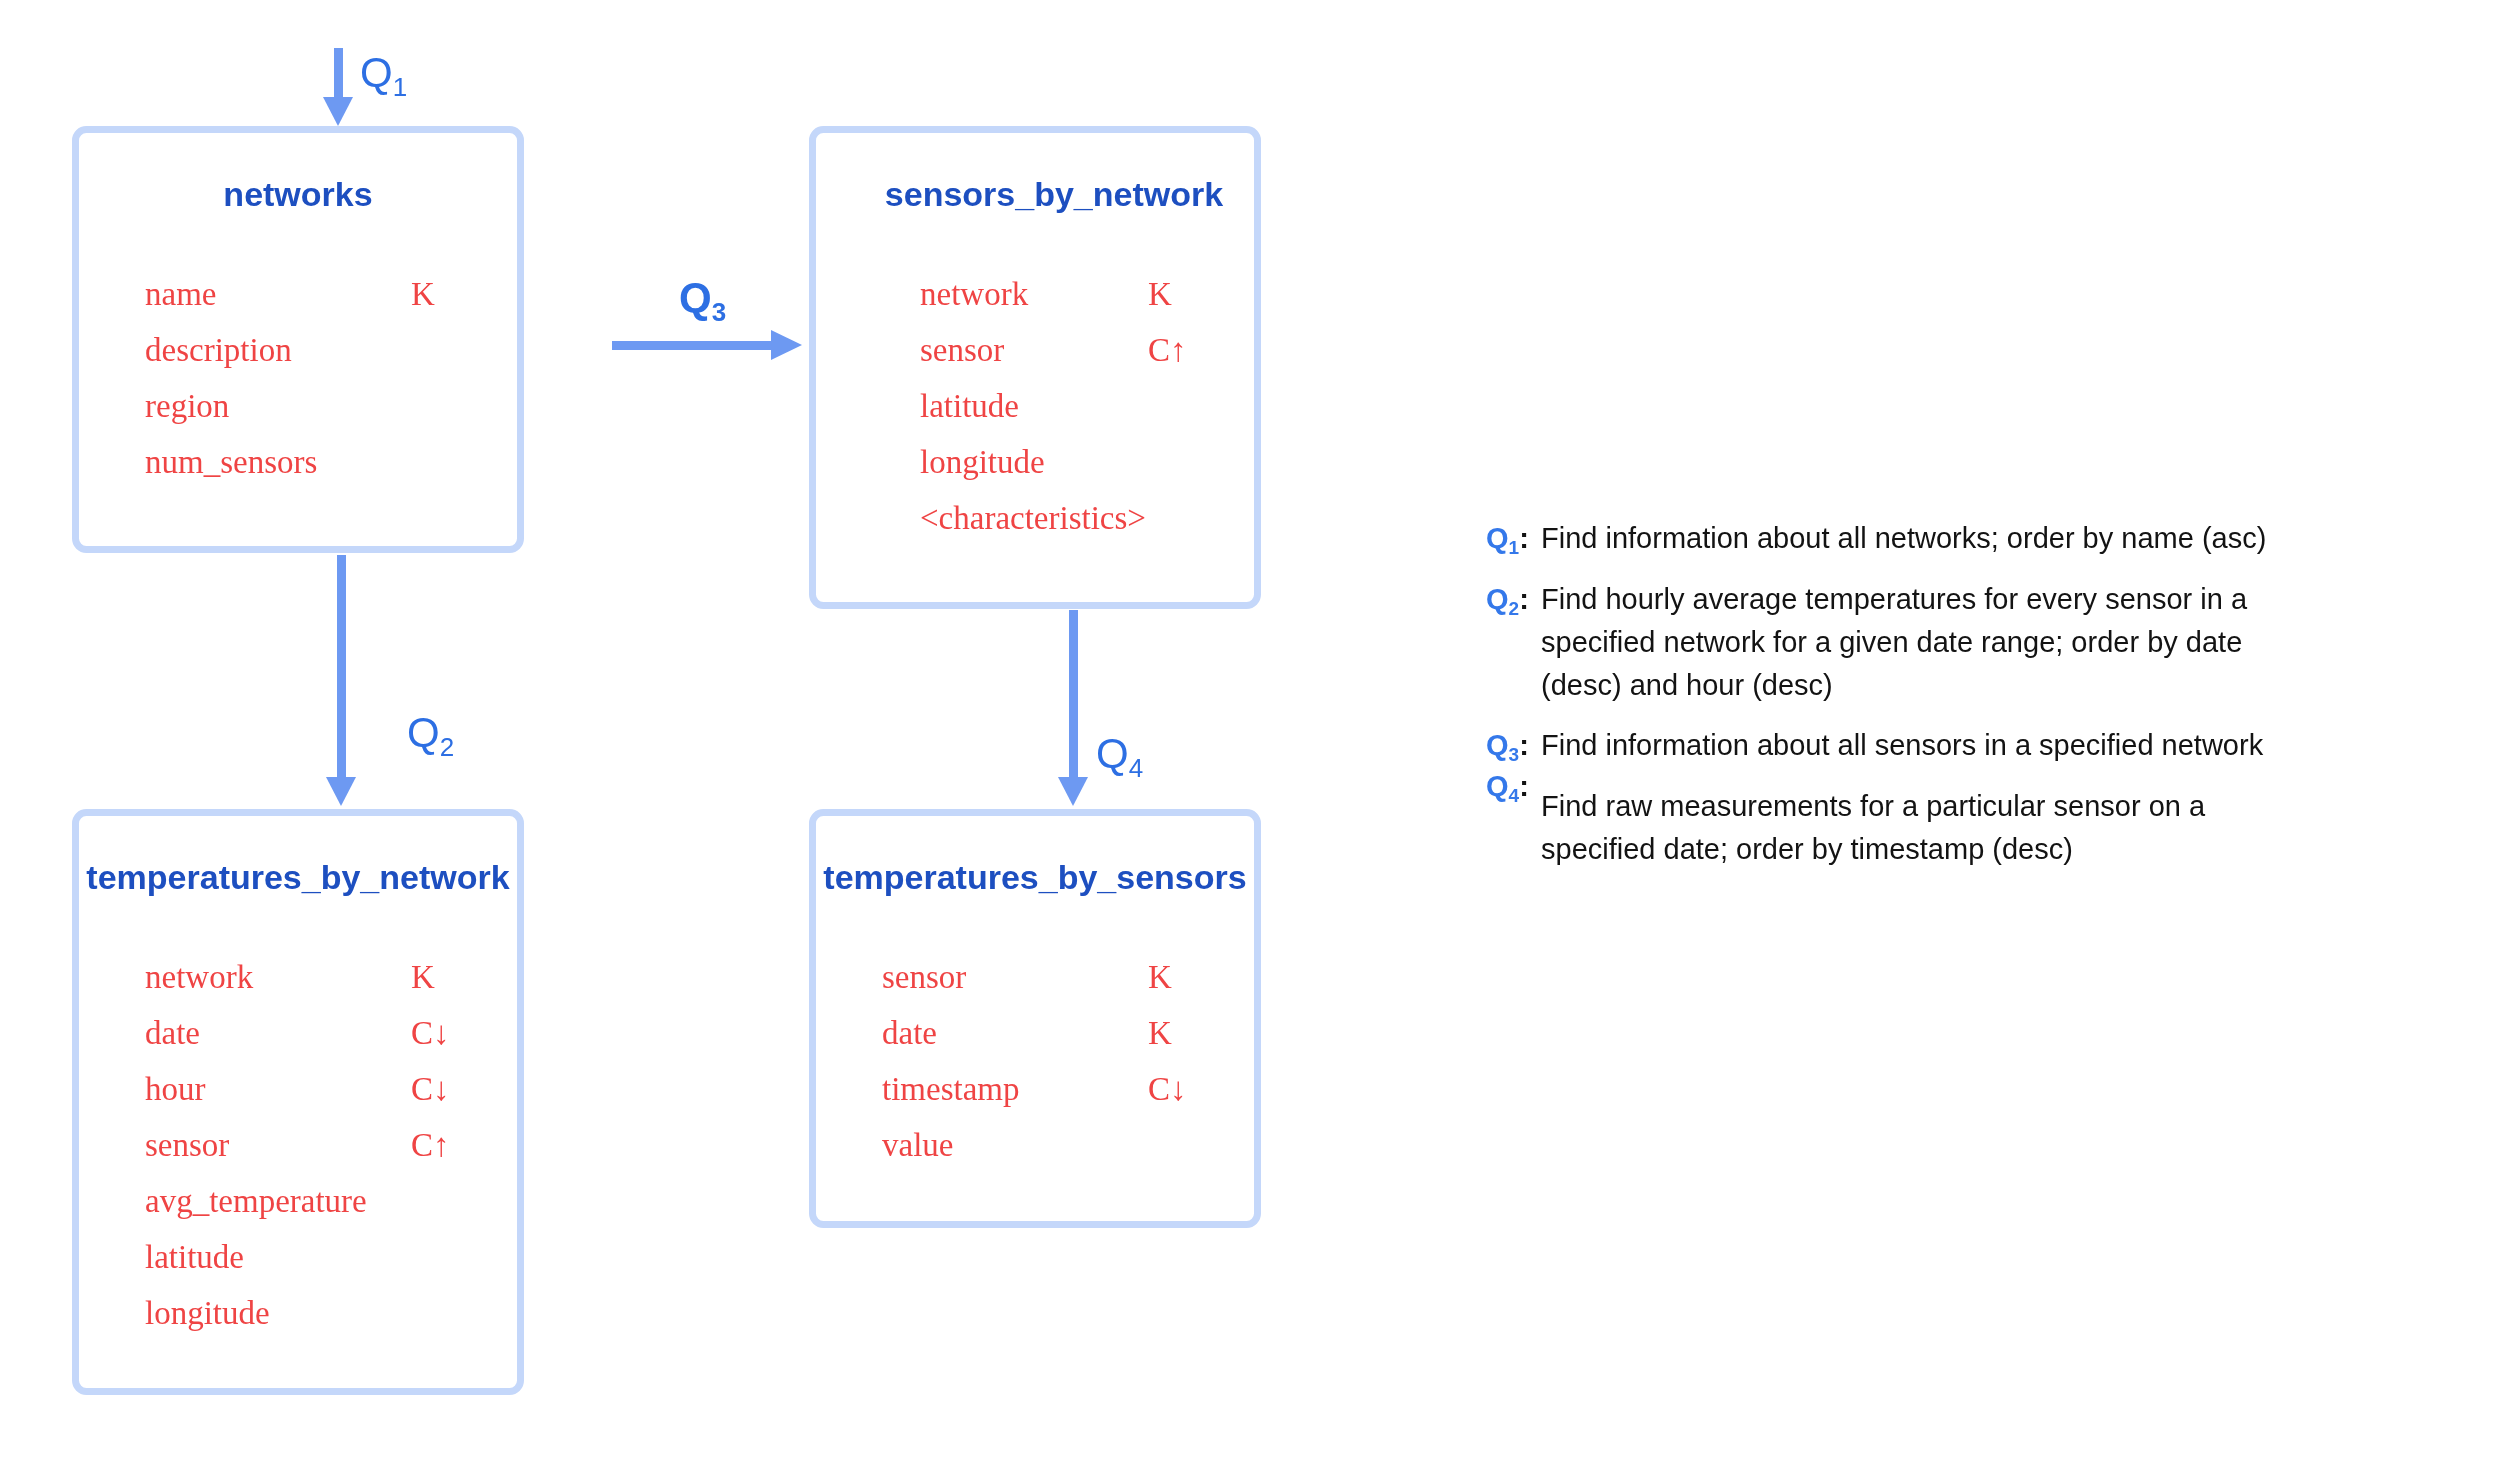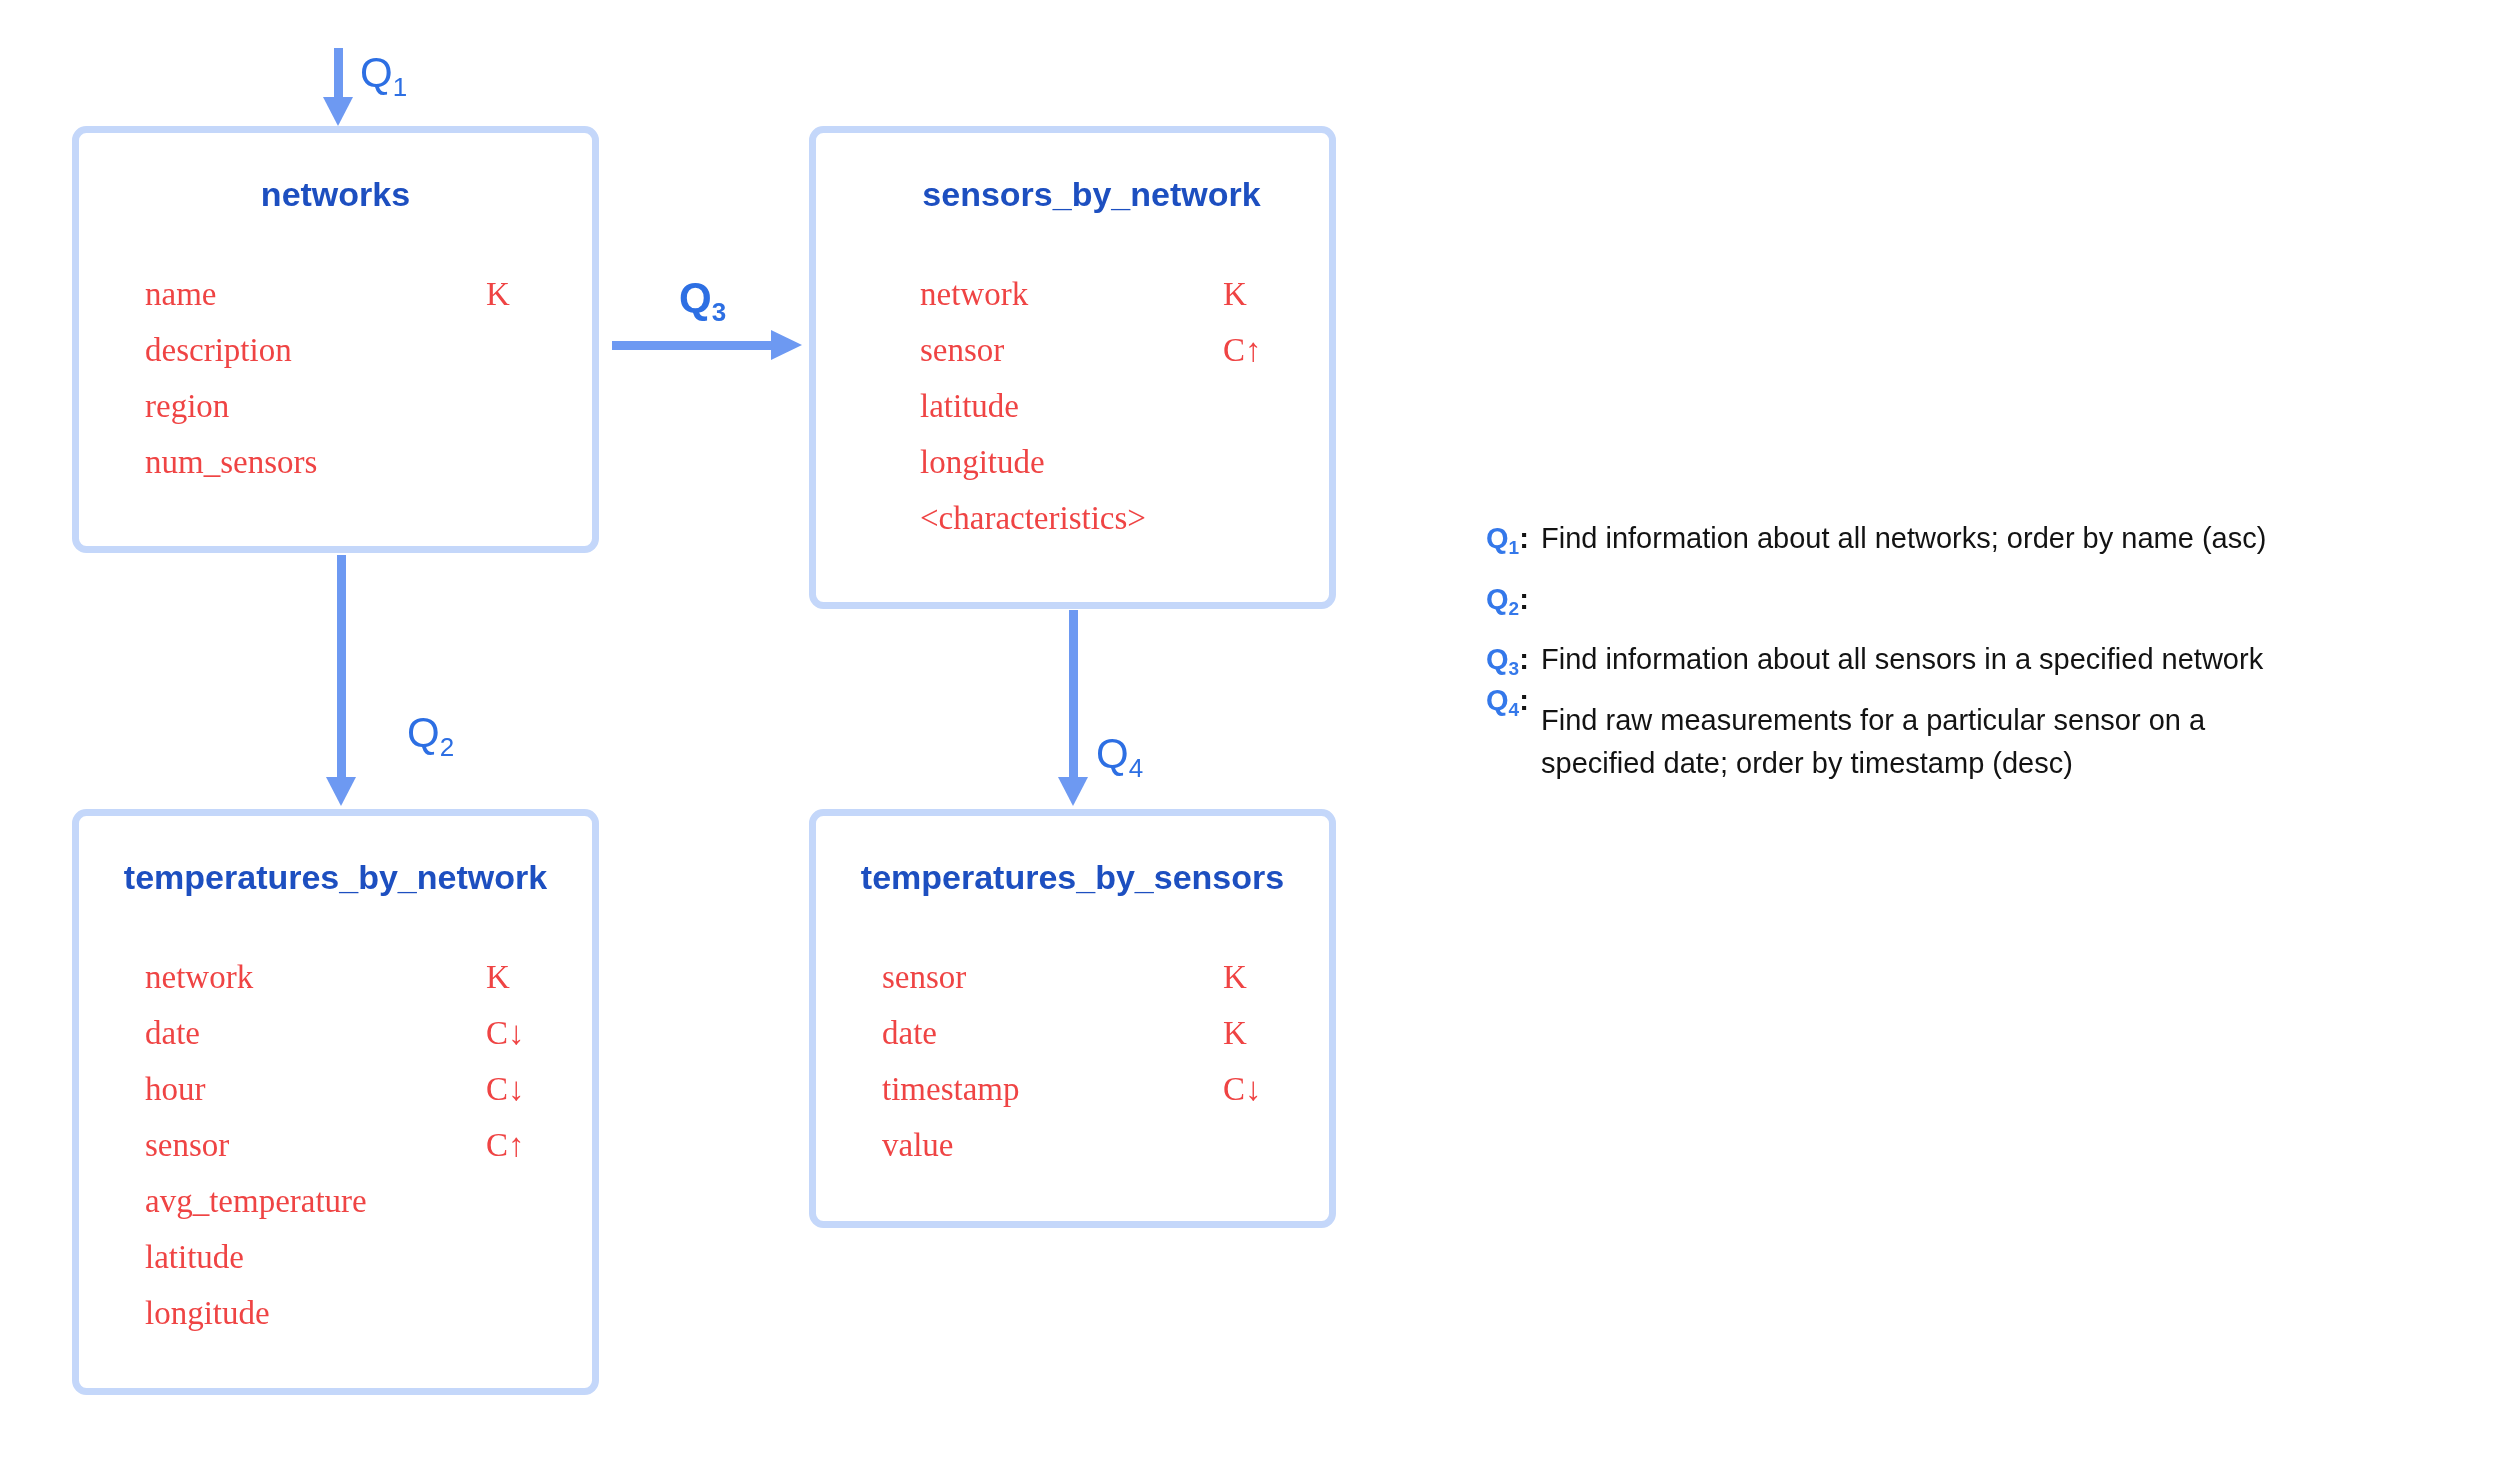--- a/index.html
+++ b/index.html
@@ -12,21 +12,21 @@
     position: relative;
     width: 2512px;
     height: 1464px;
     background: #ffffff;
     overflow: hidden;
   }
 
   
   .table-box {
     position: absolute;
-    width: 527px;
+    width: 452px;
     background: #ffffff;
     border: 7.2px solid #c4d7fa;
     border-radius: 14.4px;
     box-sizing: border-box;
   }
   .table-title {
     margin-top: 41px;
     text-align: center;
     font-size: 34px;
     line-height: 41px;
@@ -258,20 +258,23 @@
 
   <div class="queries">
 
     <div class="query-item">
       <span class="q-label"><span class="q-blue"><span>Q</span><sub>1</sub></span><span class="q-colon">:</span></span>
       <span class="q-text">Find information about all networks; order by name (asc)</span>
     </div>
 
     <div class="query-item">
       <span class="q-label"><span class="q-blue"><span>Q</span><sub>2</sub></span><span class="q-colon">:</span></span>
+      <span class="q-text">Find hourly average temperatures for every sensor in a
+specified network for a given date range; order by date
+(desc) and hour (desc)</span>
     </div>
 
     <div class="query-item">
       <span class="q-label"><span class="q-blue"><span>Q</span><sub>3</sub></span><span class="q-colon">:</span></span>
       <span class="q-text">Find information about all sensors in a specified network</span>
     </div>
 
     <div class="query-item">
       <span class="q-label raised"><span class="q-blue"><span>Q</span><sub>4</sub></span><span class="q-colon">:</span></span>
       <span class="q-text">Find raw measurements for a particular sensor on a

